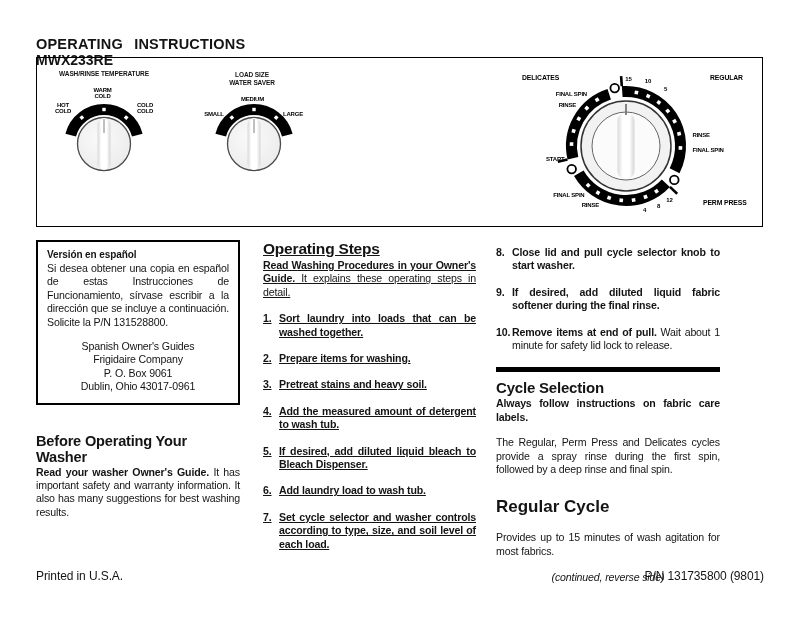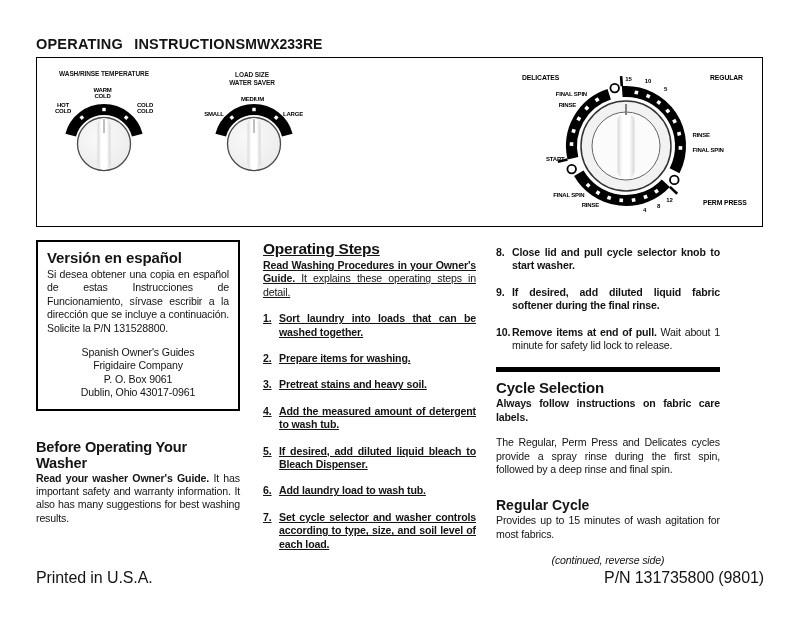--- a/index.html
+++ b/index.html
@@ -1,49 +1,49 @@
 <!DOCTYPE html>
 <html><head>
 <meta charset="utf-8">
 <style>
   html,body{margin:0;padding:0;background:#fff;}
   body{width:800px;height:619px;position:relative;font-family:"Liberation Sans",sans-serif;color:#141414;overflow:hidden;}
-  .hdr{position:absolute;left:36px;right:36px;top:36px;display:flex;justify-content:flex-start;align-items:baseline;}
+  .hdr{position:absolute;left:36px;right:36px;top:36px;display:flex;justify-content:center;align-items:baseline;flex-direction:column;}
   .hdr .title{font-size:14.5px;font-weight:bold;letter-spacing:.2px;word-spacing:7px;}
   .hdr .model{font-size:14px;font-weight:bold;}
   .panel{position:absolute;left:36px;top:57px;width:725px;height:168px;border:1.6px solid #000;}
   .knob-title{position:absolute;font-size:6.5px;font-weight:bold;text-align:center;line-height:7.5px;letter-spacing:-.1px;}
   .ksvg{position:absolute;overflow:visible;}
   svg text{font-family:"Liberation Sans",sans-serif;fill:#000;}
   .klab{font-size:6px;font-weight:bold;letter-spacing:-.2px;}
   .dlab{font-size:6px;font-weight:bold;letter-spacing:-.2px;}
   .dsec{font-size:6.8px;font-weight:bold;letter-spacing:-.1px;}
   .cols{position:absolute;left:36px;top:240px;width:727px;display:grid;grid-template-columns:227px 233px 224px;column-gap:0;}
   .col1{margin-right:23px;}
   .col2{margin-right:20px;text-decoration:underline;}
   .body-txt{font-size:10.6px;line-height:13.4px;letter-spacing:-.15px;text-align:justify;}
   .esp-box{border:2px solid #000;padding:7px 9px 9px 9px;}
-  .esp-title{font-size:15px;font-weight:bold;margin-bottom:2px;letter-spacing:-.1px;}
+  .esp-title{font-size:10px;font-weight:bold;margin-bottom:2px;letter-spacing:-.1px;}
   .addr{margin-top:11px;text-align:center;}
   .h-main{font-size:14.6px;font-weight:bold;letter-spacing:-.2px;margin:0 0 1px 0;}
   .col1 .h-main{margin-top:28px;}
   .lead b{letter-spacing:-.15px;}
   .warn-p{margin-top:13px;}
   .warning-badge{display:inline-block;background:#000;color:#fff;font-weight:bold;font-size:8.8px;padding:1px 4px 1.5px 2px;letter-spacing:.2px;vertical-align:baseline;}
   .warning-badge .tri{font-size:8.5px;margin-right:1px;}
   .steps-head{font-size:15.5px;font-weight:bold;letter-spacing:-.2px;margin-bottom:1px;}
   .step{display:flex;margin-top:13px;}
   .step-num{flex:none;width:16px;font-weight:bold;}
   .step .step-text{flex:1;text-align:justify;}
   .sec-bar{height:5px;background:#000;margin:15px 0 7px 0;}
   .cycle-head{font-size:15px;font-weight:bold;letter-spacing:-.2px;margin-bottom:1px;}
-  .sub-head{font-size:14px;font-weight:bold;margin-top:21px;margin-bottom:1px;}
+  .sub-head{font-size:17px;font-weight:bold;margin-top:21px;margin-bottom:14px;}
   .p-gap{margin-top:12px;}
   .cont{font-style:italic;margin-top:13px;text-align:center;}
-  .ftr{position:absolute;left:36px;right:36px;top:569px;display:flex;justify-content:space-between;font-size:16px;letter-spacing:-.1px;}
+  .ftr{position:absolute;left:36px;right:36px;top:569px;display:flex;justify-content:space-between;font-size:12px;letter-spacing:-.1px;}
 </style>
 </head>
 <body>
 
 <div class="hdr">
   <div class="title">OPERATING  INSTRUCTIONS</div>
   <div class="model">MWX233RE</div>
 </div>
 
 <div class="panel">

